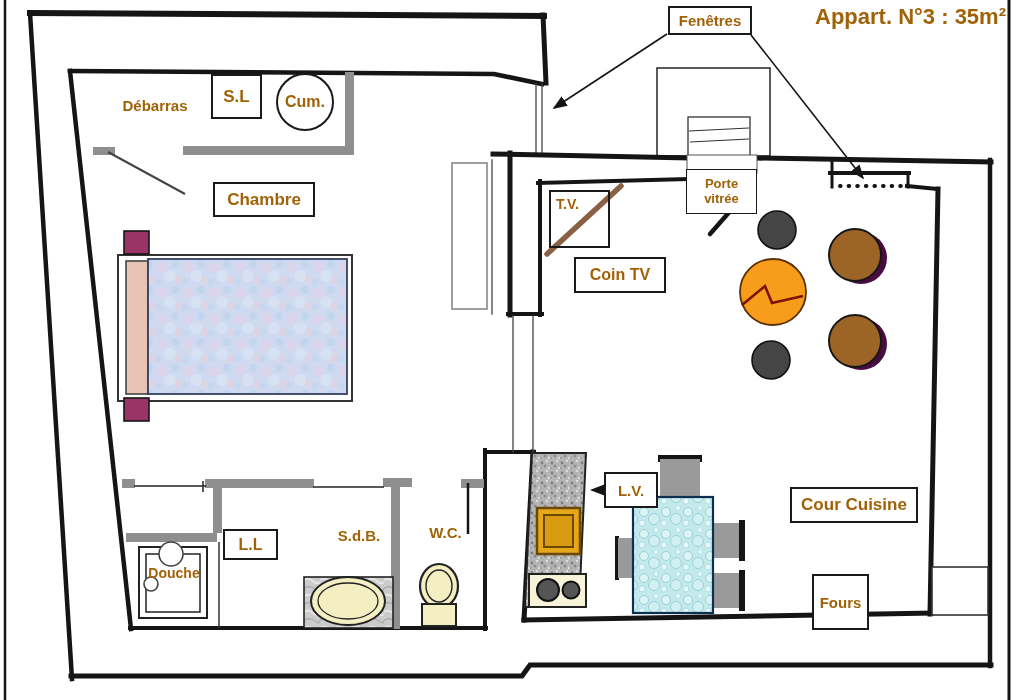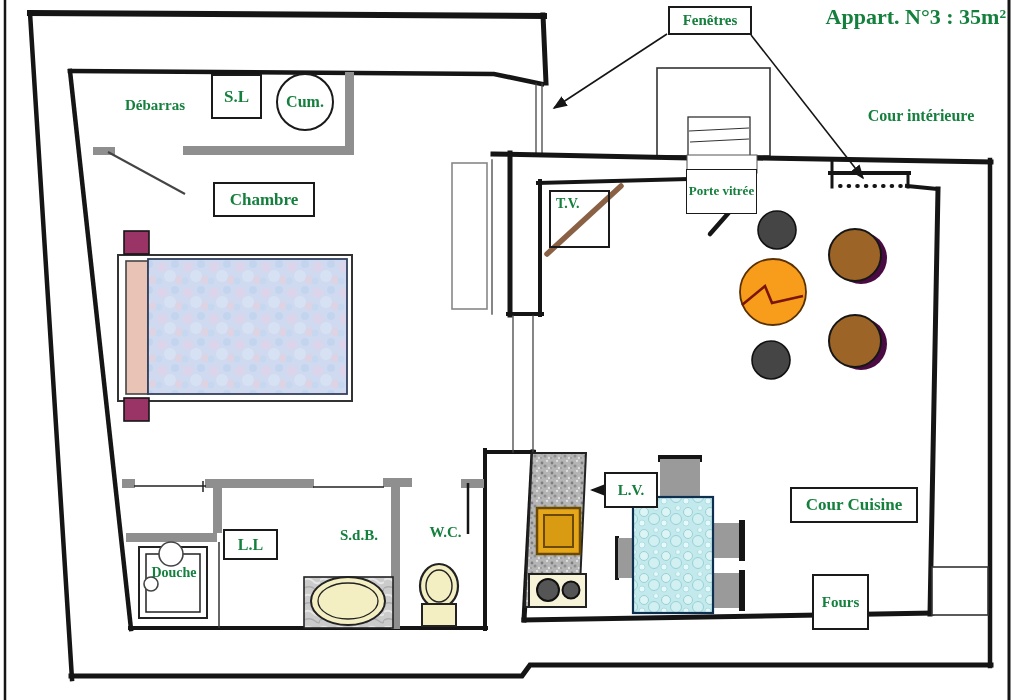--- a/index.html
+++ b/index.html
@@ -1,21 +1,21 @@
 <!DOCTYPE html>
 <html style="--wall: #151515; --wall_gray: #8f8f8f; --mattress: #cfdaf0; --headboard: #e9c4b6; --nightstand: #9a3366; --table_orange: #f89c1b; --table_zigzag: #7a1505; --stool_dark: #454545; --chair_brown: #9c6527; --chair_shadow: #4a0a42; --kitchen_table: #c3e9ec; --chair_gray: #9a9a9a; --counter_granite: #b5b5b5; --fixture_cream: #f3efc3; --sink_orange: #e7a71a; --tv_line: #8a6144;"><head>
 <meta charset="utf-8">
 <style>
   html,body{margin:0;padding:0;background:#fff;}
   #plan{position:relative;width:1020px;height:700px;background:#fff;overflow:hidden;
         font-family:"Liberation Serif","DejaVu Serif",serif;}
   #plan svg{position:absolute;left:0;top:0;}
   .lbl{position:absolute;display:flex;align-items:center;justify-content:center;
-       box-sizing:border-box;font-weight:bold;color:#15803d;text-align:center;
-       font-family:Liberation Serif, serif;white-space:pre-line;}
+       box-sizing:border-box;font-weight:bold;color:#a16207;text-align:center;
+       font-family:Liberation Sans, sans-serif;white-space:pre-line;}
   .box{border:2px solid #1a1a1a;background:#fff;}
   .clear{background:transparent;}
   .thin{border-width:1.5px;}
   
   .wall{stroke:var(--wall,#151515);fill:none;}
   .wallfill{fill:var(--wall_gray,#8f8f8f);}
   .mattress{fill:url(#mottled);stroke:#33415e;}
   .headboard{fill:var(--headboard,#e9c4b6);stroke:#444;}
   .nightstand{fill:var(--nightstand,#9a3366);stroke:#161616;}
   .orangetable{fill:var(--table_orange,#f89c1b);stroke:#5a3000;}
@@ -217,32 +217,32 @@
     <ellipse class="cream" cx="439" cy="586" rx="19" ry="22" stroke-width="2.2"></ellipse>
     <ellipse cx="439" cy="586" rx="13" ry="16" fill="none" stroke="#222" stroke-width="1.4"></ellipse>
     <rect class="cream" x="422" y="604" width="34" height="22" stroke-width="2"></rect>
   </g>
 </svg>
 
 <div class="lbl" style="left:788px;top:3px;width:218px;height:28px;font-size:22px;justify-content:flex-end;">Appart. N°3 : 35m²</div>
 
 <div class="lbl box" style="left:668px;top:6px;width:84px;height:29px;font-size:15px;">Fenêtres</div>
 
-<div class="lbl" style="left:848px;top:105px;width:146px;height:22px;font-size:16px;">Cour intérieure</div>
 
 <div class="lbl" style="left:112px;top:94px;width:86px;height:22px;font-size:15px;">Débarras</div>
 
 <div class="lbl box" style="left:211px;top:74px;width:51px;height:45px;font-size:17px;">S.L</div>
 
 <div class="lbl box" style="left:276px;top:73px;width:58px;height:58px;font-size:16px;border-radius:50%;">Cum.</div>
 
 <div class="lbl box" style="left:213px;top:182px;width:102px;height:35px;font-size:17px;">Chambre</div>
 
 <div class="lbl box clear" style="left:549px;top:190px;width:61px;height:58px;font-size:14px;justify-content:flex-start;align-items:flex-start;padding:4px 15px 0 5px;">T.V.</div>
 
+<div class="lbl box" style="left:574px;top:257px;width:92px;height:36px;font-size:16px;">Coin TV</div>
 
 <div class="lbl box thin" style="left:686px;top:169px;width:71px;height:45px;font-size:13px;line-height:1.15;padding:1px;">Porte vitrée</div>
 
 <div class="lbl box" style="left:223px;top:492px;width:55px;height:31px;font-size:16px;margin-top:37px;">L.L</div>
 
 <div class="lbl" style="left:328px;top:524px;width:62px;height:22px;font-size:15px;">S.d.B.</div>
 
 <div class="lbl" style="left:418px;top:521px;width:55px;height:22px;font-size:15px;">W.C.</div>
 
 <div class="lbl" style="left:141px;top:563px;width:66px;height:20px;font-size:14px;">Douche</div>

